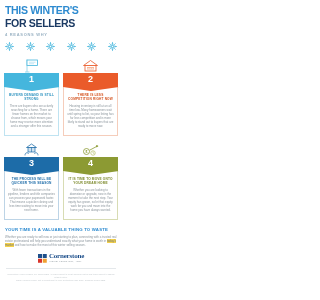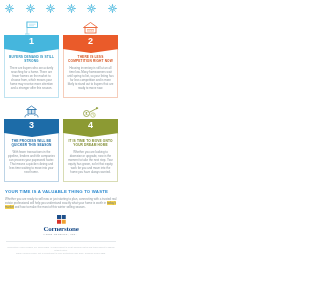--- a/index.html
+++ b/index.html
@@ -99,21 +99,21 @@
     color:#2e8bd0;letter-spacing:0.2px;
   }
   .closing-text{
     font-size:2.9px;line-height:4.1px;color:#8a949b;margin-top:2px;
   }
   .closing-text .hl{background:#f6d24a;color:#6d777e;}
 
   
   .logo-wrap{
     display:flex;align-items:center;justify-content:center;
-    gap:2px;padding:6px 0 3px 0;flex-direction:column;
+    gap:2px;padding:6px 0 3px 0;
   }
   .logo-mark{width:9px;height:9px;display:block;}
   .logo-text{line-height:1;}
   .logo-name{
     font-size:7px;font-weight:bold;color:#1d4f8b;letter-spacing:-0.2px;
     font-family:"Liberation Serif", serif;
   }
   .logo-sub{
     font-size:2.4px;color:#8a949b;letter-spacing:0.5px;margin-top:0.5px;
   }
@@ -122,20 +122,25 @@
     padding:2px 6px 4px 6px;
     font-size:2.1px;line-height:3px;color:#c2c8cc;text-align:center;
   }
   .rule{height:0.5px;background:#e4e8eb;margin:2px 6px;}
 </style>
 </head>
 <body>
 
 <div class="page">
 
+  <div class="header">
+    <div class="title-l1">THIS WINTER'S</div>
+    <div class="title-l2">FOR SELLERS</div>
+    <div class="subtitle">4 REASONS WHY</div>
+  </div>
 
   <div class="flake-row">
     <svg class="flake" viewBox="0 0 24 24">
       <g stroke="#45b6dd" stroke-width="1.4" stroke-linecap="round">
         <line x1="12" y1="3" x2="12" y2="21"></line>
           <line x1="3" y1="12" x2="21" y2="12"></line>
         <line x1="5.6" y1="5.6" x2="18.4" y2="18.4"></line>
           <line x1="18.4" y1="5.6" x2="5.6" y2="18.4"></line>
         <line x1="12" y1="5" x2="9.8" y2="7"></line>
           <line x1="12" y1="5" x2="14.2" y2="7"></line>

